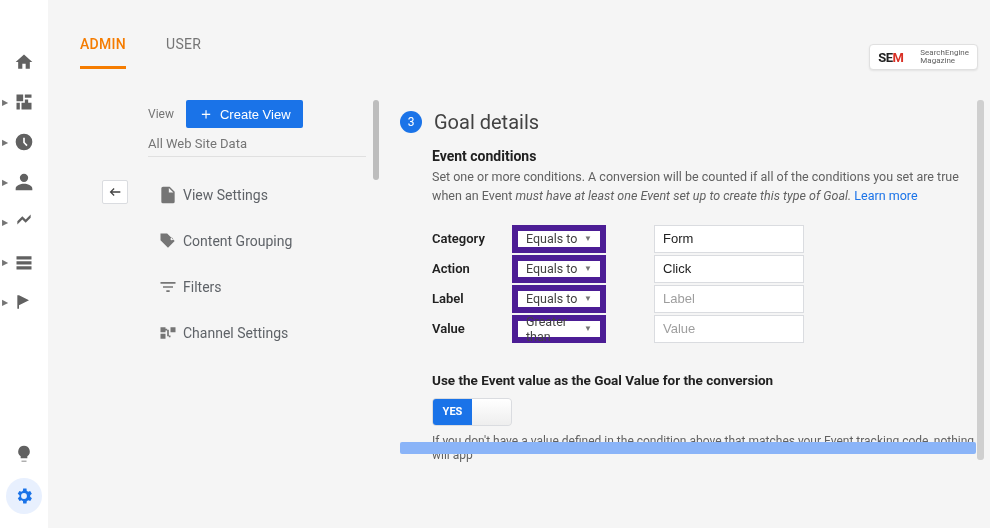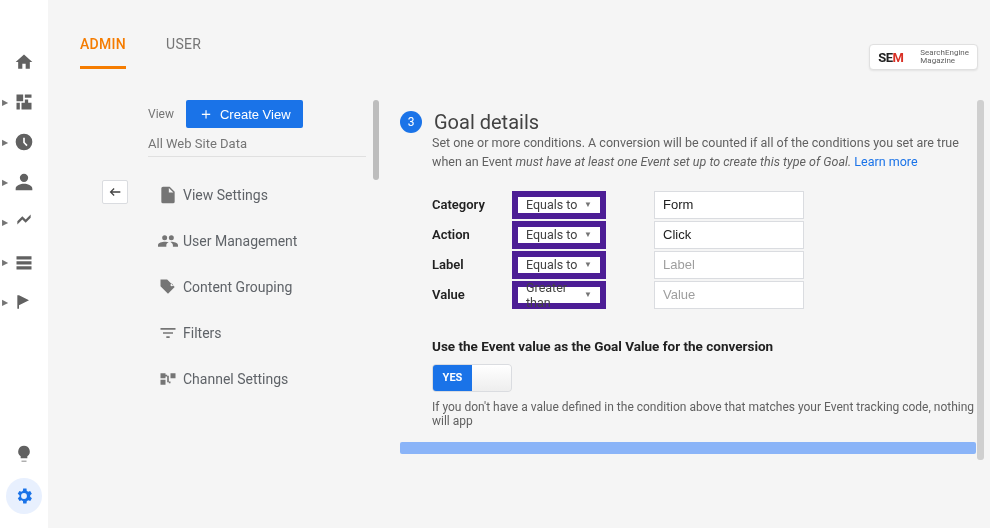--- a/index.html
+++ b/index.html
@@ -156,26 +156,20 @@
 
 <div class="menu">
   <div class="menu-item">
     <svg viewBox="0 0 24 24">
         <path d="M14 2H6a2 2 0 00-2 2v16a2 2 0 002 2h12a2 2 0 002-2V8zM13 9V3.5L18.5 9z"></path>
       </svg>
     <span>View Settings</span>
   </div>
   <div class="menu-item">
     <svg viewBox="0 0 24 24">
-        <path d="M16 11a3 3 0 100-6 3 3 0 000 6zM8 11a3 3 0 100-6 3 3 0 000 6zM8 13c-2.7 0-8 1.3-8 4v2h10v-2c0-1 .4-2.6 2.8-3.6A14 14 0 008 13zm8 0c-.3 0-.7 0-1 .1 1.7 1 2.9 2.4 2.9 3.9v2H24v-2c0-2.7-5.3-4-8-4z"></path>
-      </svg>
-    <span>User Management</span>
-  </div>
-  <div class="menu-item">
-    <svg viewBox="0 0 24 24">
         <path d="M13 3l-9 9 8 8 9-9V3zM7.5 11A1.5 1.5 0 119 9.5 1.5 1.5 0 017.5 11z" transform="scale(-1,1) translate(-24,0)"></path>
       </svg>
     <span>Content Grouping</span>
   </div>
   <div class="menu-item">
     <svg viewBox="0 0 24 24">
         <path d="M10 18h4v-2h-4zM3 6v2h18V6zM6 13h12v-2H6z"></path>
       </svg>
     <span>Filters</span>
   </div>
@@ -186,20 +180,21 @@
     <span>Channel Settings</span>
   </div>
 </div>
 <div class="left-scroll"></div>
 
 <div class="main">
   <div class="step-row">
     <div class="step-badge">3</div>
     <div class="step-title">Goal details</div>
   </div>
+  <div class="sub-h">Event conditions</div>
   <div class="desc">
     <span>Set one or more conditions. A conversion will be counted if all of the conditions you set are true when an Event</span>
     <i>must have at least one Event set up to create this type of Goal.</i>
     <a>Learn more</a>
   </div>
 
   <div class="cond-table">
     <div class="cond-row">
       <div class="cond-name">Category</div>
       <div class="cond-op">

